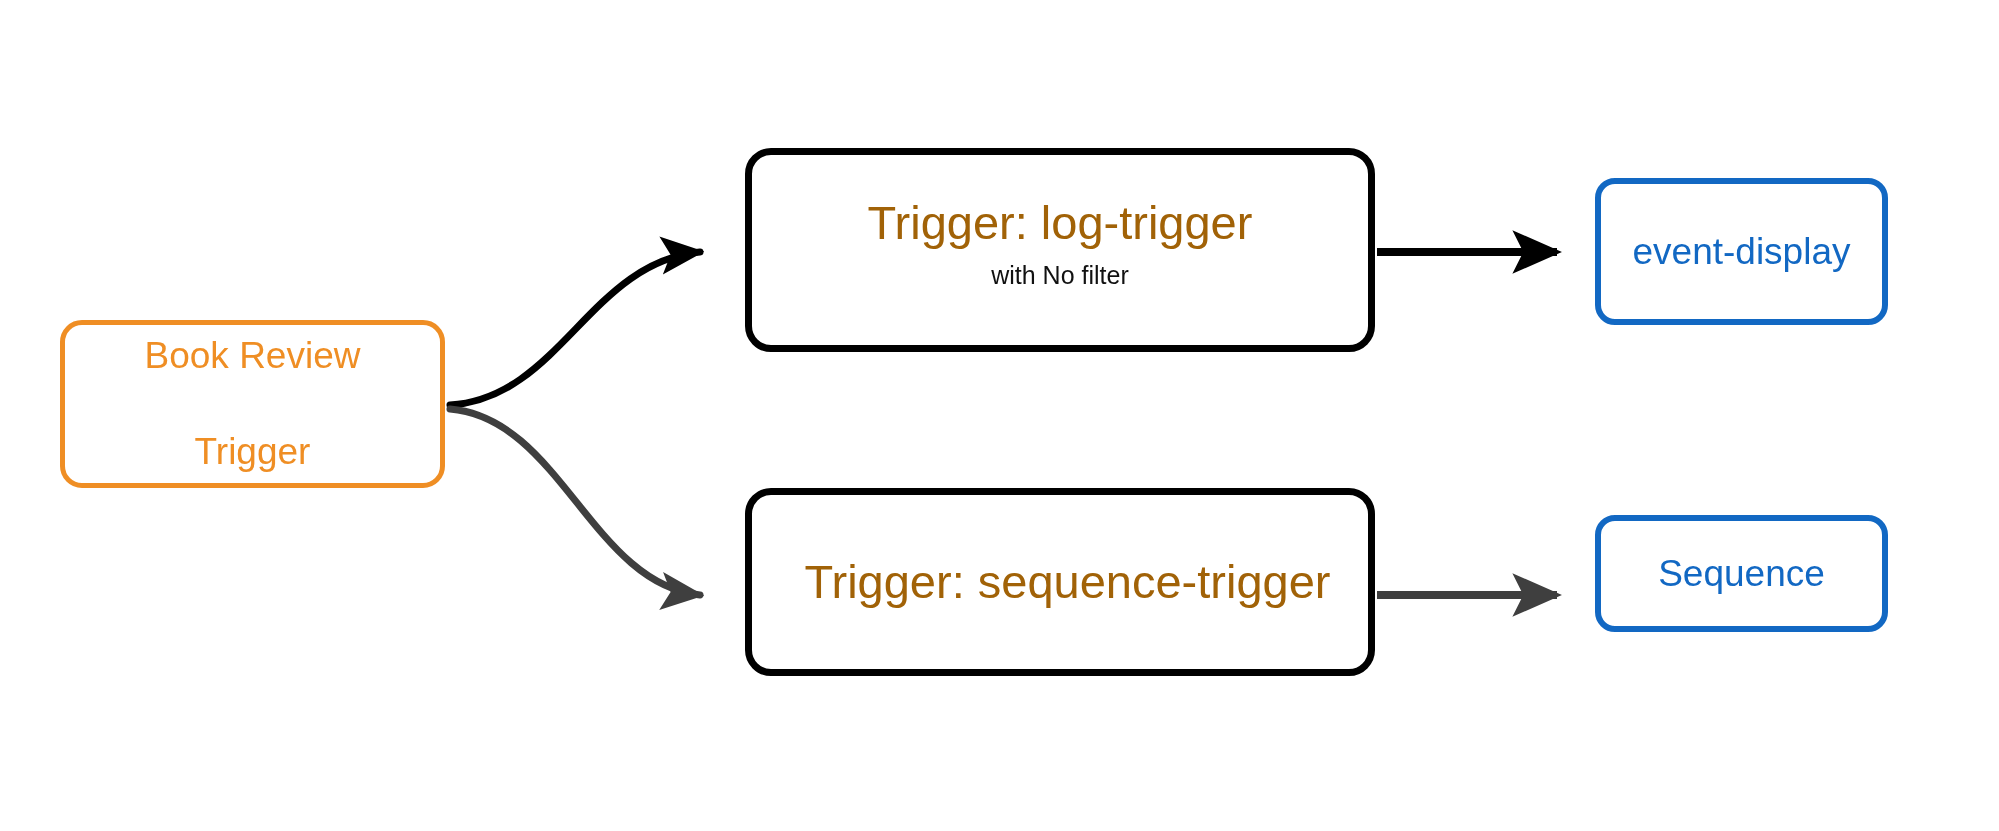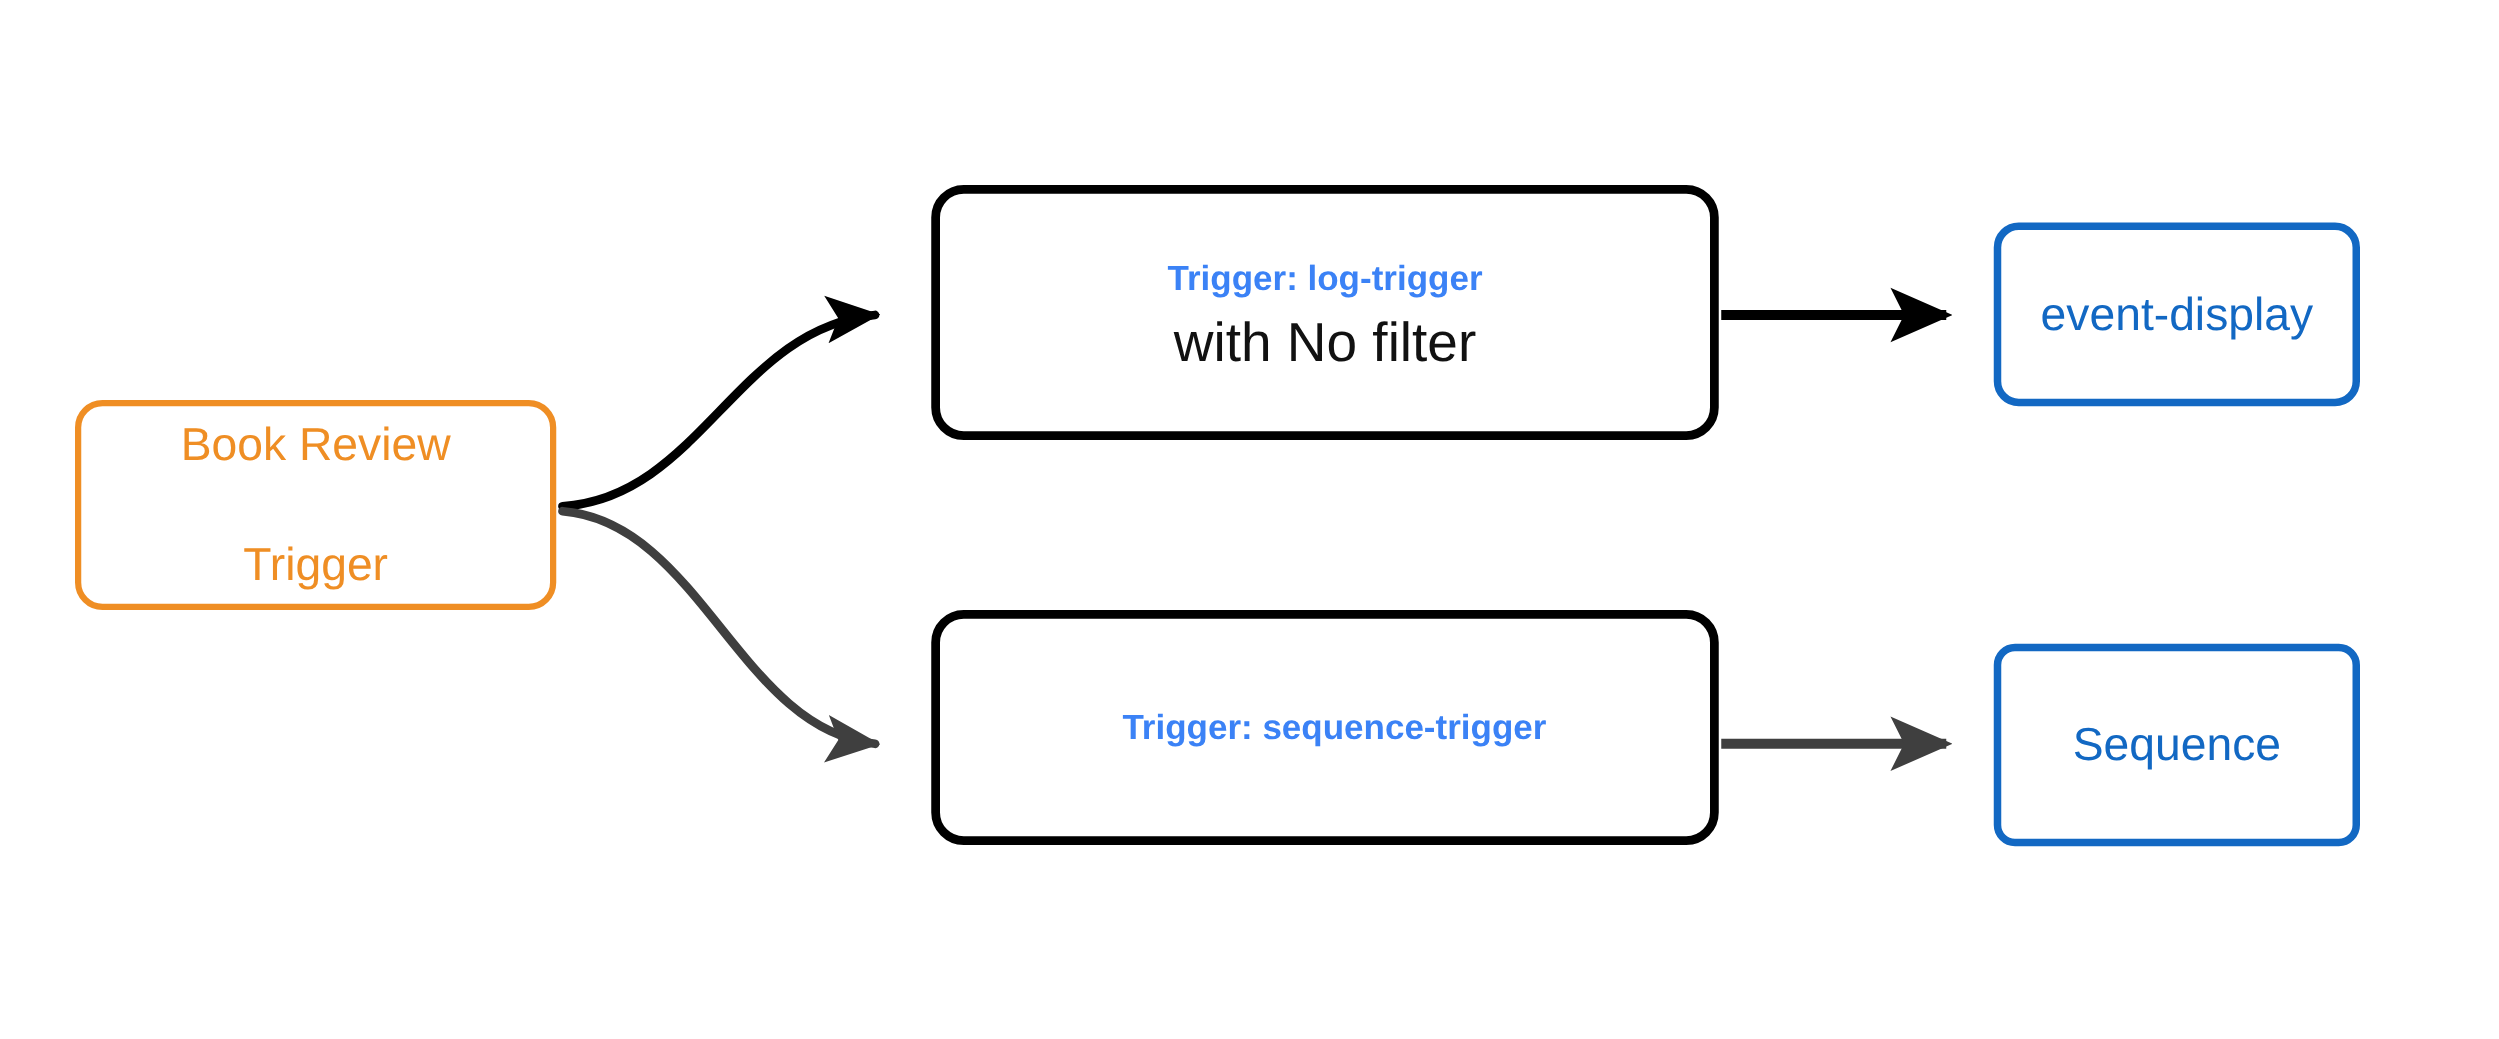--- a/index.html
+++ b/index.html
@@ -53,42 +53,42 @@
   
   .node-trigger {
     left: 745px;
     width: 630px;
     border: 7px solid #000000;
     border-radius: 26px;
   }
   .node-trigger-top   { top: 148px; height: 204px; }
   .node-trigger-bottom{ top: 488px; height: 188px; padding-left: 15px; }
   .node-trigger .title {
-    color: #3b82f6;
-    font-size: 28px;
+    color: #a16207;
+    font-size: 47px;
     line-height: 50px;
-    font-weight: 700;
+    font-weight: 400;
     white-space: nowrap;
   }
   .node-trigger .subtitle {
     color: #111111;
-    font-size: 44px;
+    font-size: 25px;
     line-height: 54px;
     font-weight: 400;
     white-space: nowrap;
   }
   
   .node-endpoint {
     left: 1595px;
     width: 293px;
     border: 6px solid #1268c3;
     border-radius: 20px;
   }
   .node-endpoint-top    { top: 178px; height: 147px; text-align: right; }
-  .node-endpoint-bottom { top: 515px; height: 162px; border-radius: 17px; }
+  .node-endpoint-bottom { top: 515px; height: 117px; }
   .node-endpoint .line {
     color: #1268c3;
     font-size: 37px;
     line-height: 46px;
     font-weight: 400;
     white-space: nowrap;
   }
 </style>
 </head>
 <body>

